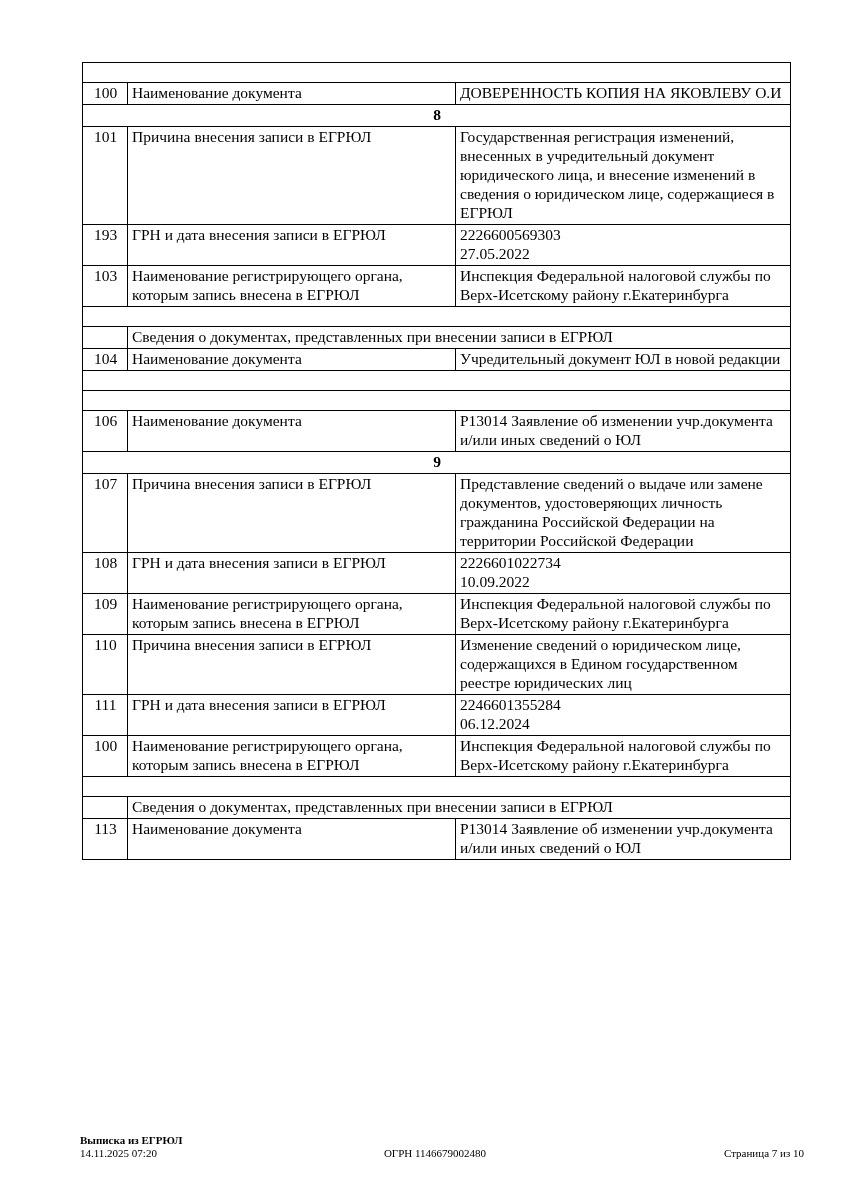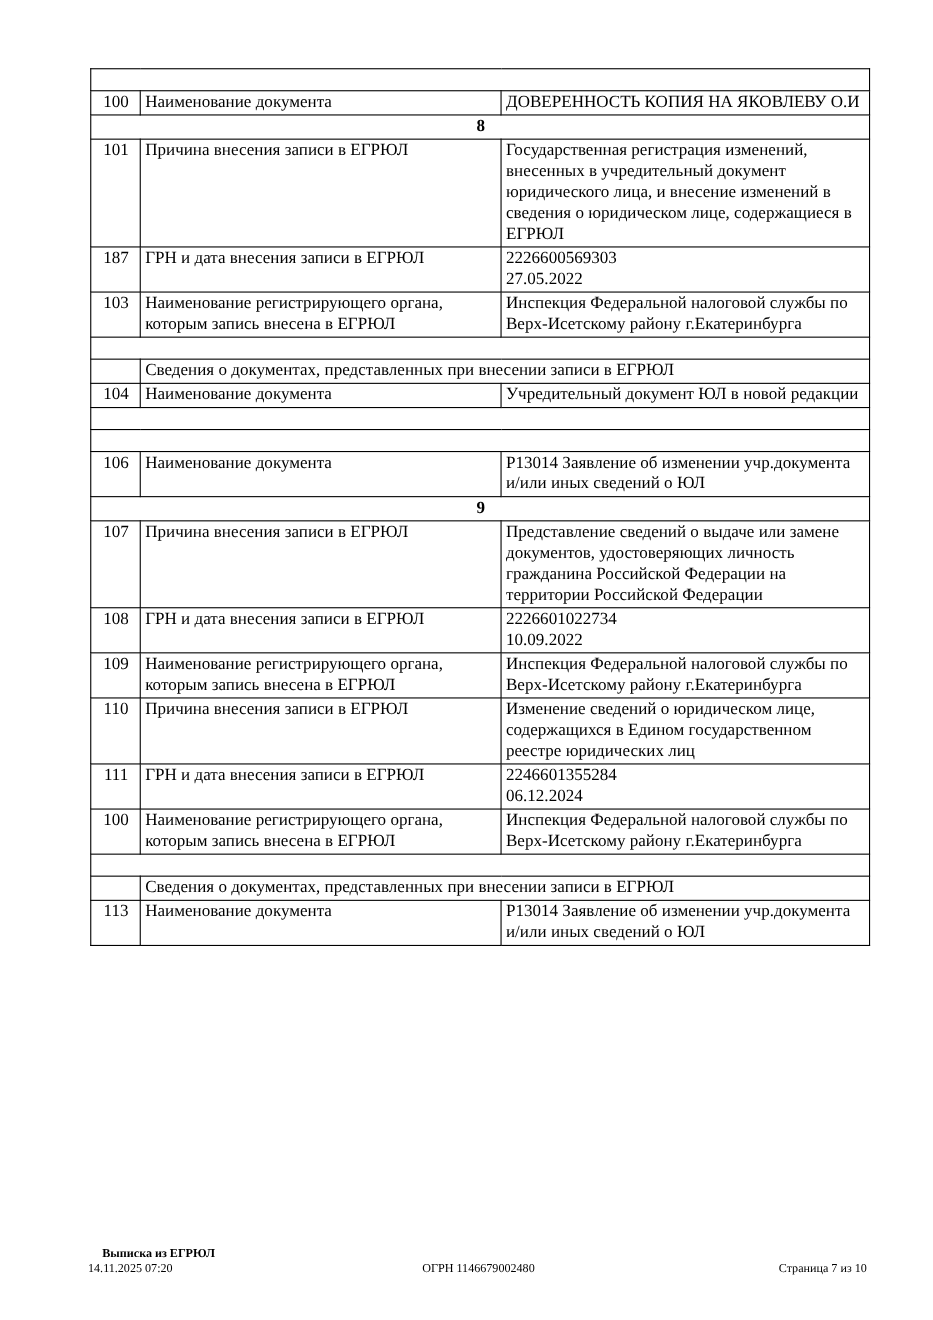--- a/index.html
+++ b/index.html
@@ -32,23 +32,23 @@
   td.empty-cell { height: 20px; }
   td.subheader-cell { height: 21px; }
 
   .footer-left, .footer-center, .footer-right {
     position: absolute;
     font-size: 11px;
     line-height: 13px;
     white-space: nowrap;
   }
   .footer-left  { left: 80px; top: 1134px; }
-  .footer-left .doc-type { font-weight: bold; margin-left: 13px; }
+  .footer-left .doc-type { font-weight: bold; }
   .footer-center { left: 0; top: 1147px; width: 870px; text-align: center; }
-  .footer-right { right: 36px; top: 1147px; }
+  .footer-right { right: 20px; top: 1147px; }
 </style>
 </head>
 <body>
 
 <div class="page">
 
   <table class="doc-table">
     <colgroup>
       <col style="width:45px">
       <col style="width:328px">
@@ -65,21 +65,21 @@
         </tr>
         <tr>
           <td class="section-cell" colspan="3">8</td>
         </tr>
         <tr>
           <td class="num-cell">101</td>
           <td class="label-cell">Причина внесения записи в ЕГРЮЛ</td>
           <td class="value-cell">Государственная регистрация изменений, внесенных в учредительный документ юридического лица, и внесение изменений в сведения о юридическом лице, содержащиеся в ЕГРЮЛ</td>
         </tr>
         <tr>
-          <td class="num-cell">187</td>
+          <td class="num-cell">193</td>
           <td class="label-cell">ГРН и дата внесения записи в ЕГРЮЛ</td>
           <td class="value-cell">2226600569303
 27.05.2022</td>
         </tr>
         <tr>
           <td class="num-cell">103</td>
           <td class="label-cell">Наименование регистрирующего органа, которым запись внесена в ЕГРЮЛ</td>
           <td class="value-cell">Инспекция Федеральной налоговой службы по Верх-Исетскому району г.Екатеринбурга</td>
         </tr>
         <tr>

